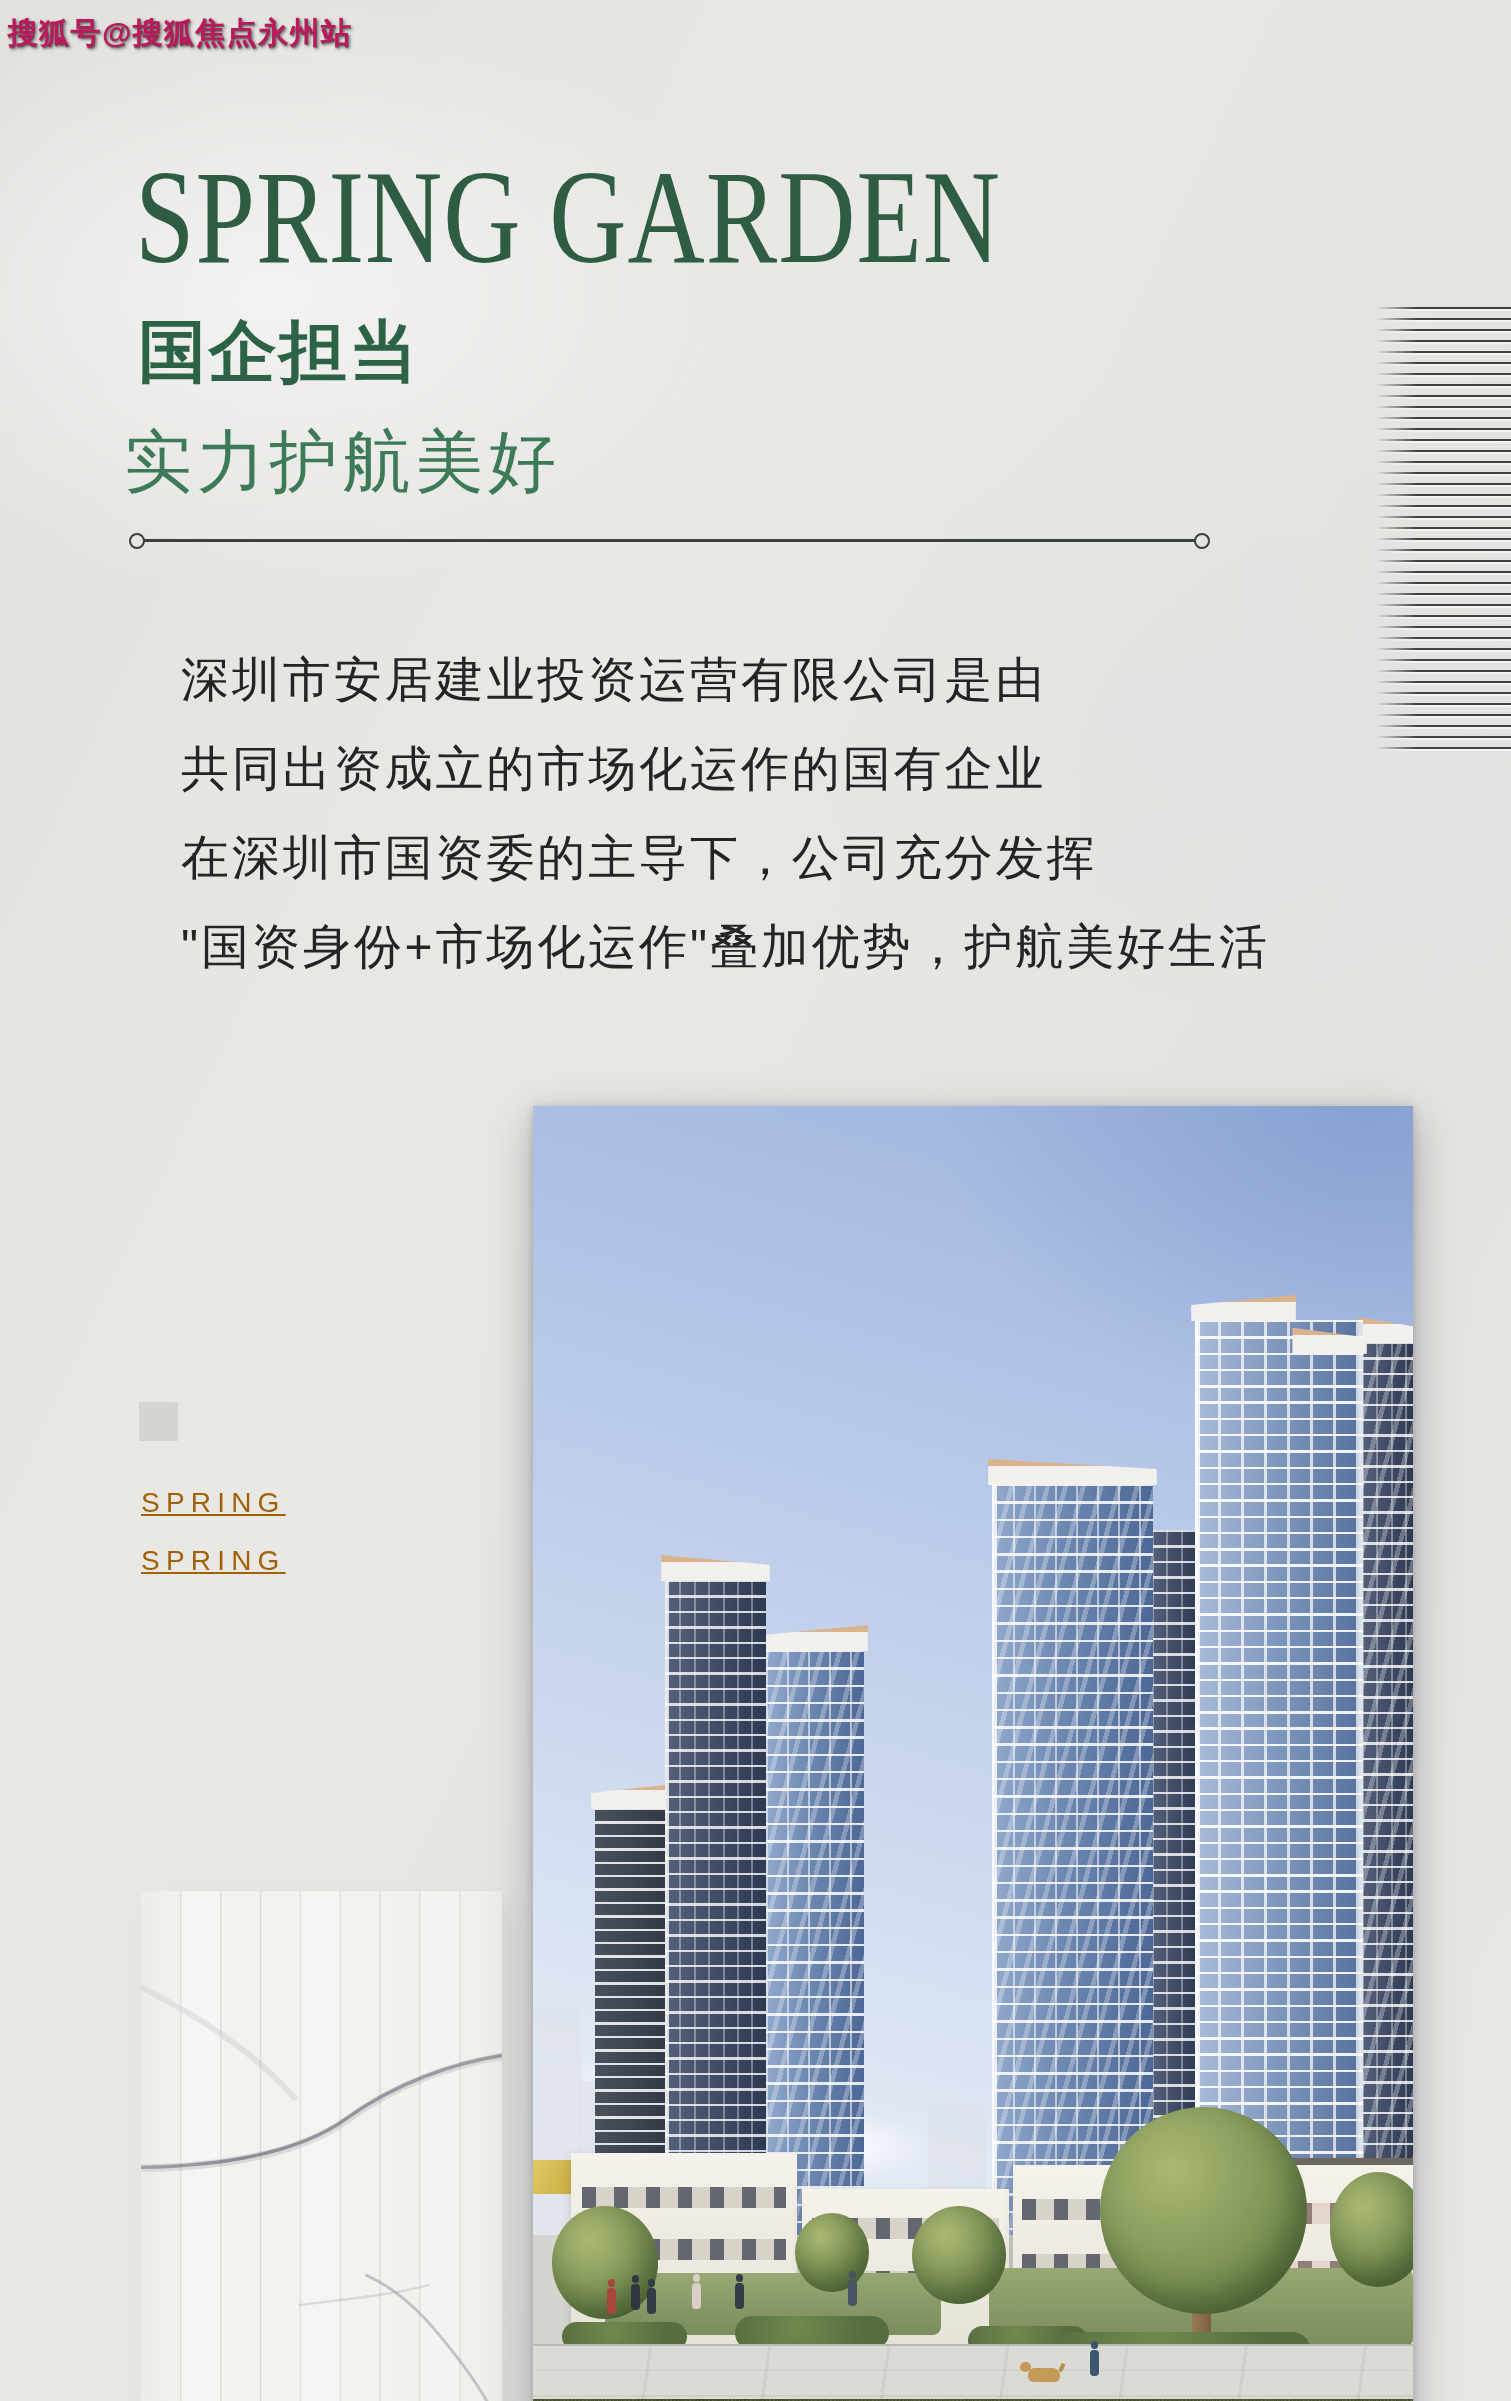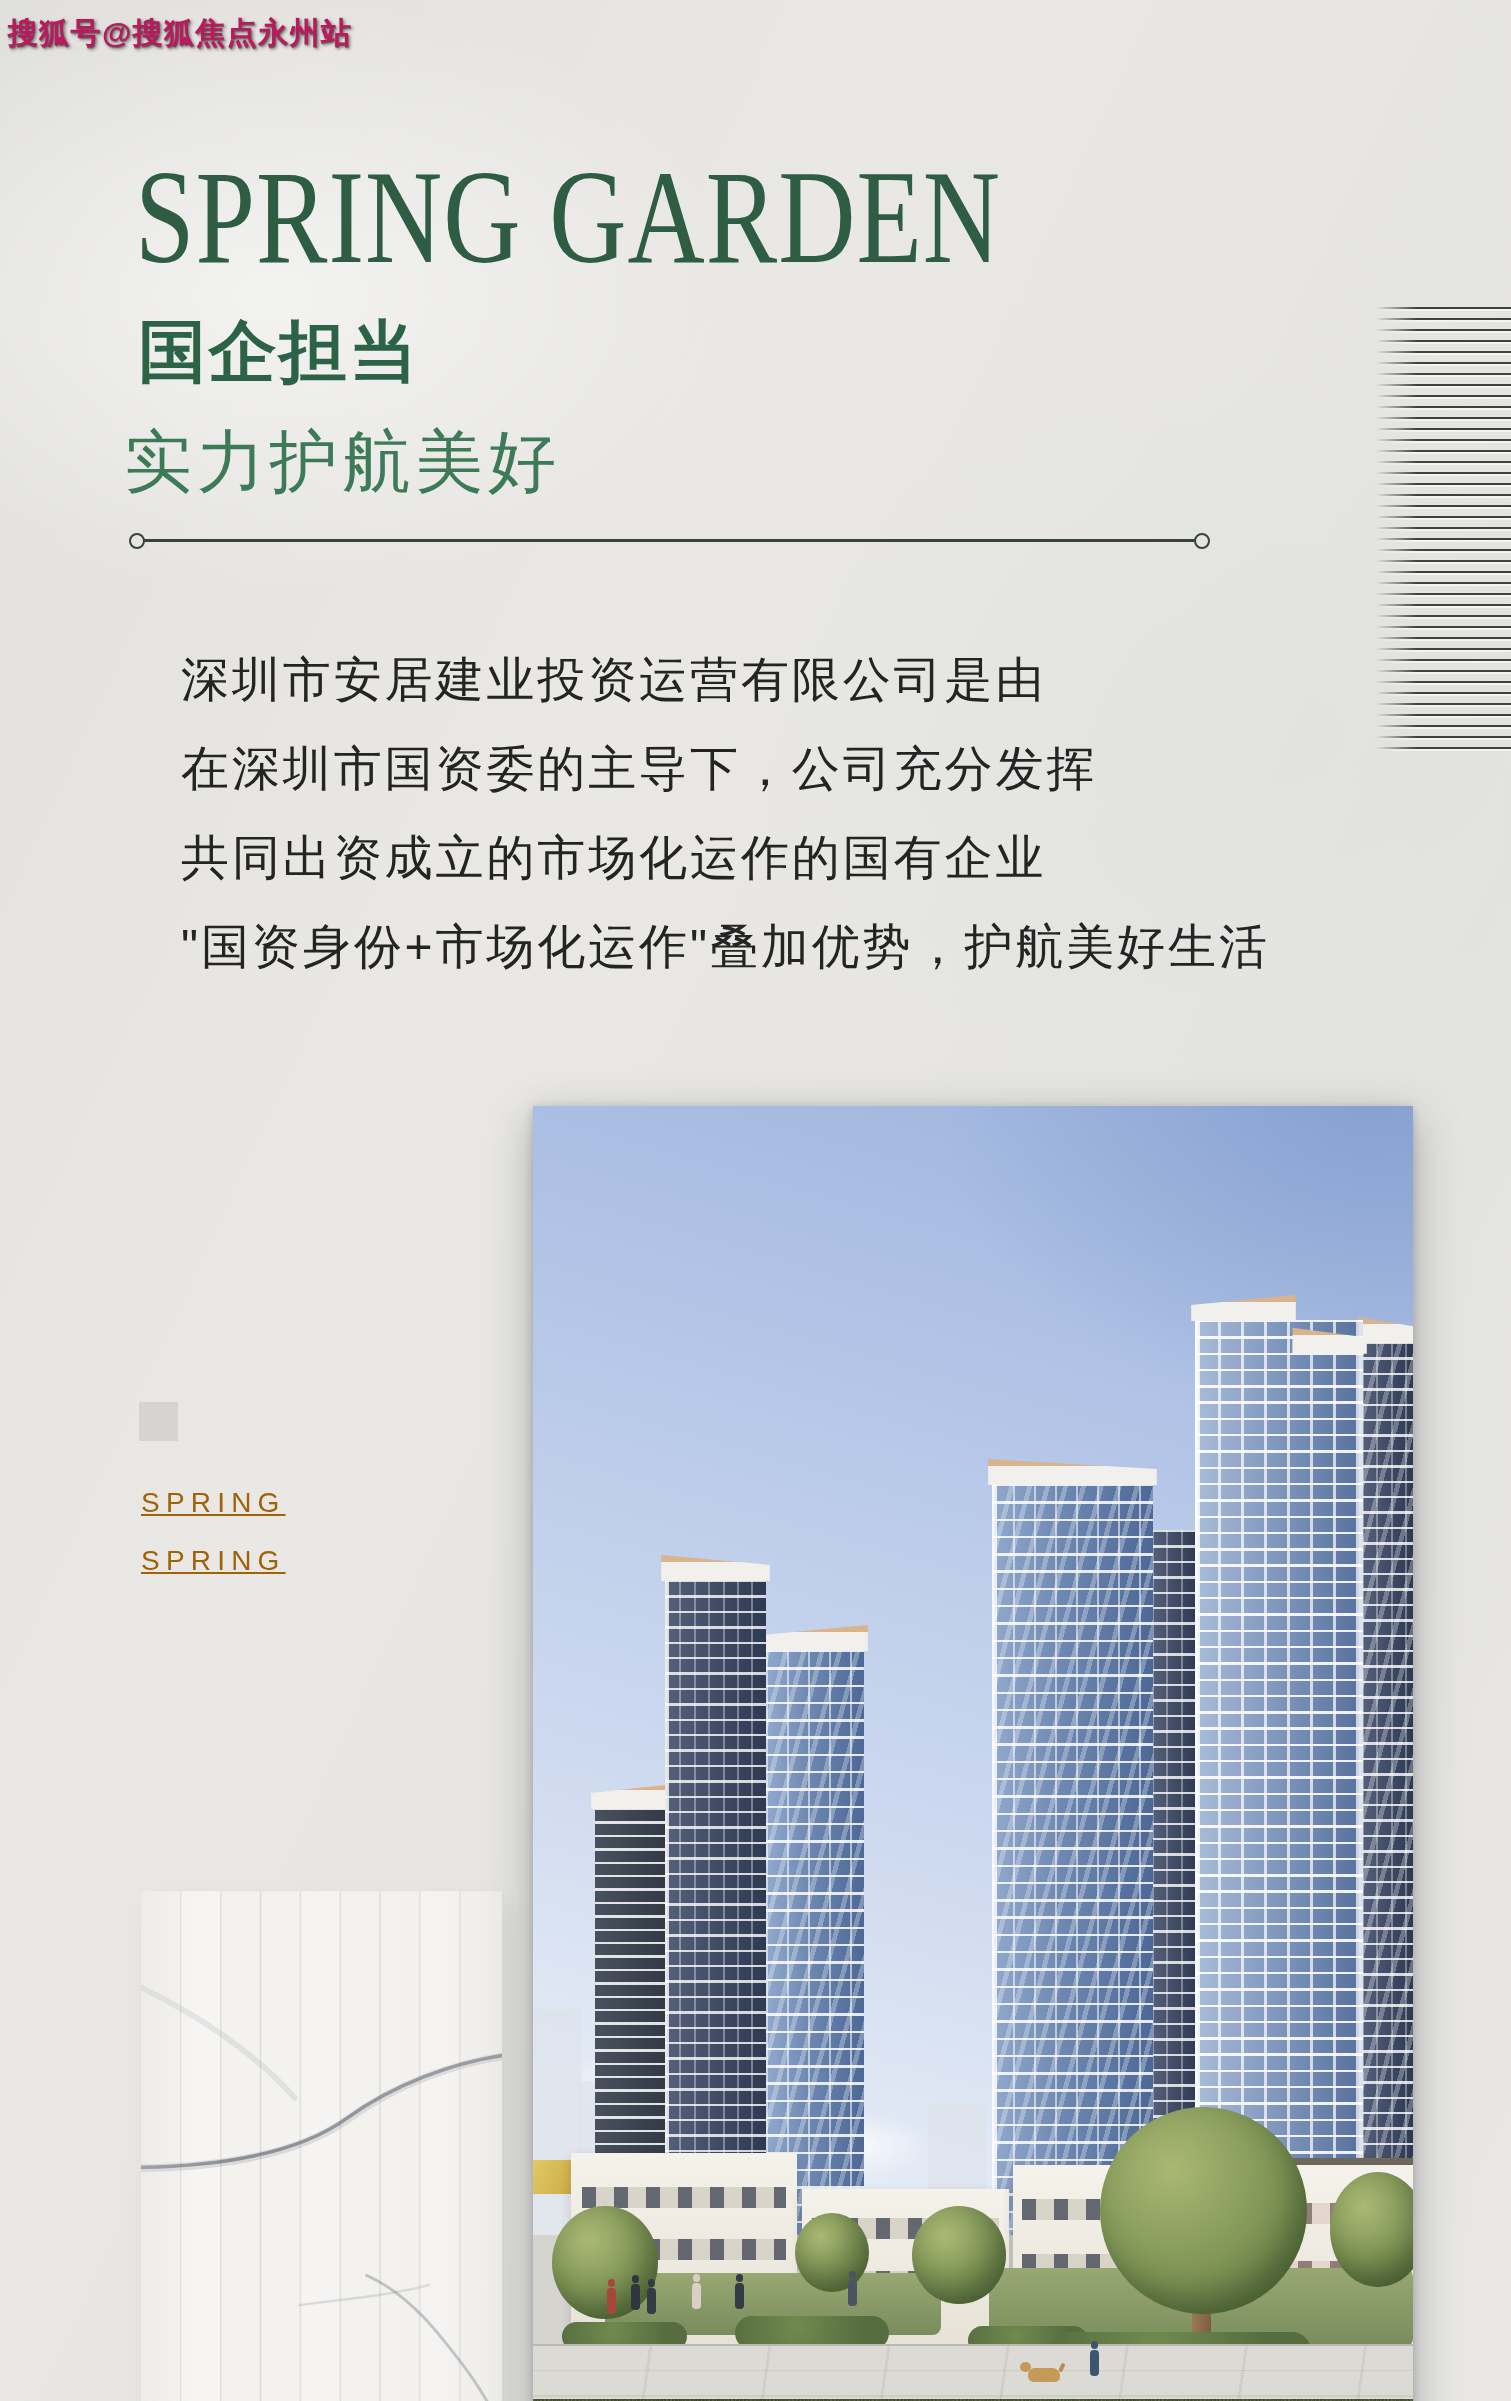--- a/index.html
+++ b/index.html
@@ -134,22 +134,22 @@
   <div class="heading-light">实力护航美好</div>
 
   <div class="divider">
     <span class="ring"></span>
     <span class="bar"></span>
     <span class="ring"></span>
   </div>
 
   <div class="body-text">
     <div>深圳市安居建业投资运营有限公司是由</div>
+    <div>共同出资成立的市场化运作的国有企业</div>
     <div>在深圳市国资委的主导下，公司充分发挥</div>
-    <div>共同出资成立的市场化运作的国有企业</div>
     <div>"国资身份+市场化运作"叠加优势，护航美好生活</div>
   </div>
 
   <div class="right-lines"></div>
 
   <div class="side-square"></div>
   <div class="side-label l1">SPRING</div>
   <div class="side-label l2">SPRING</div>
 
   <div class="marble">

